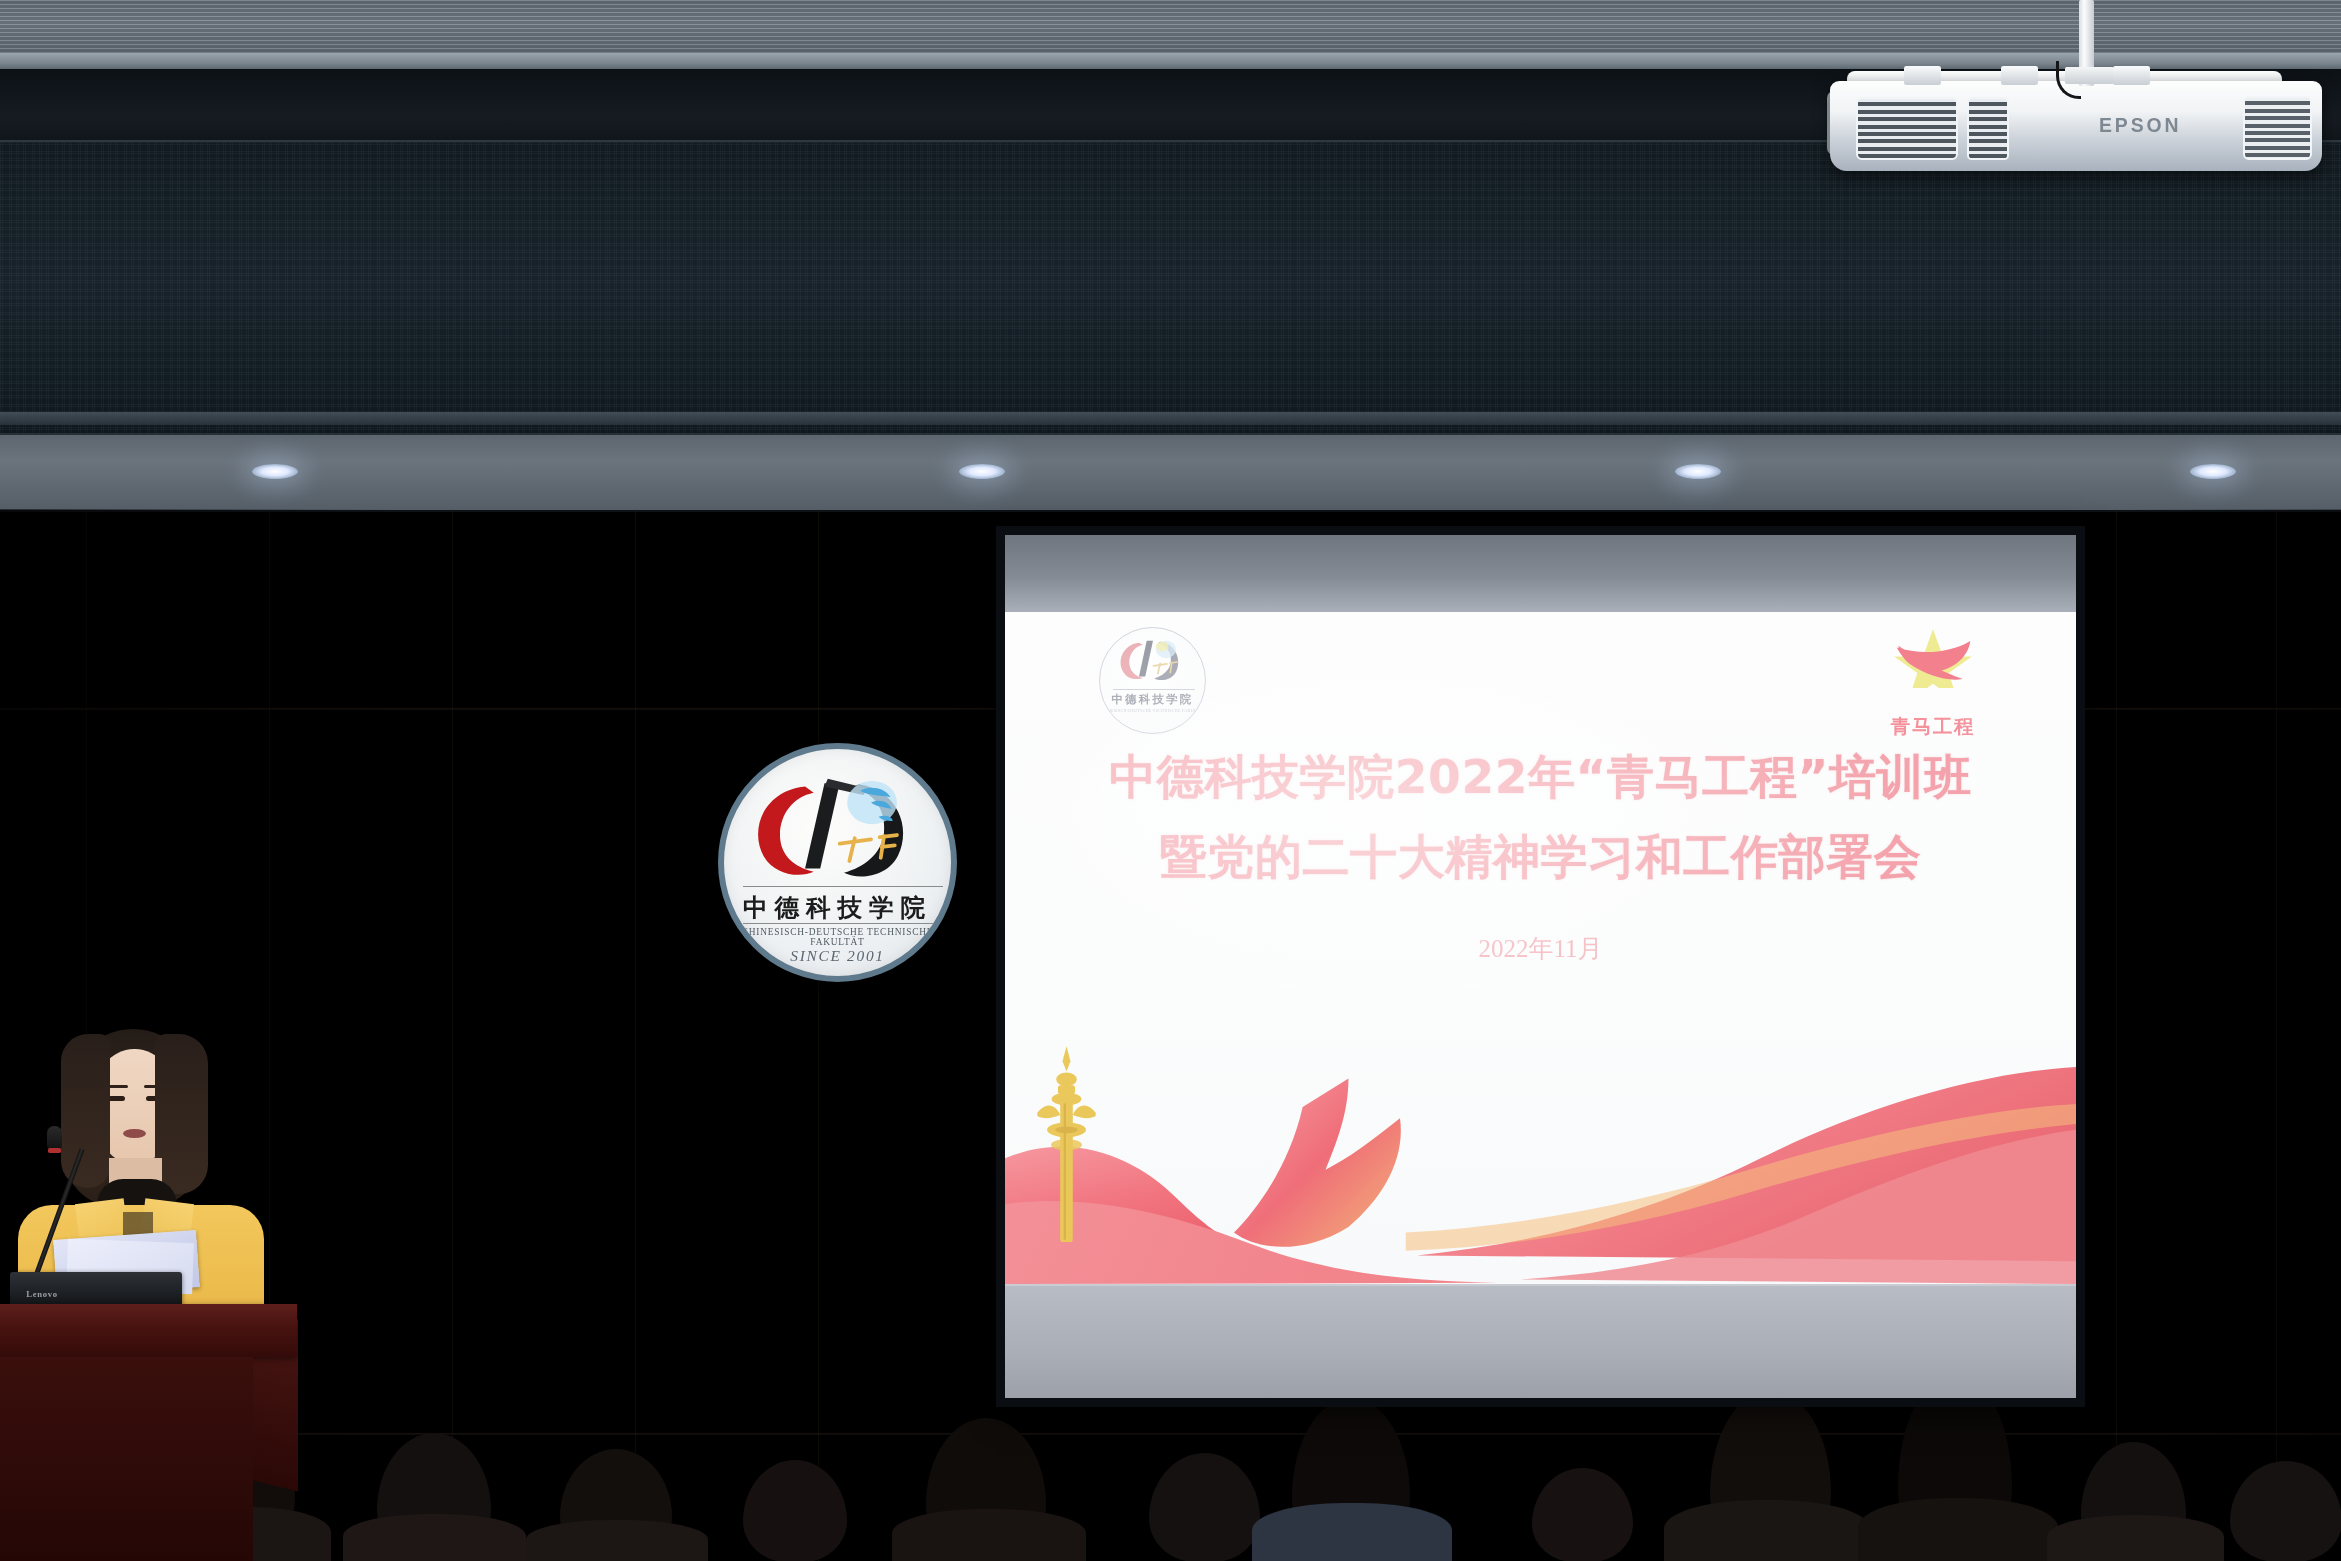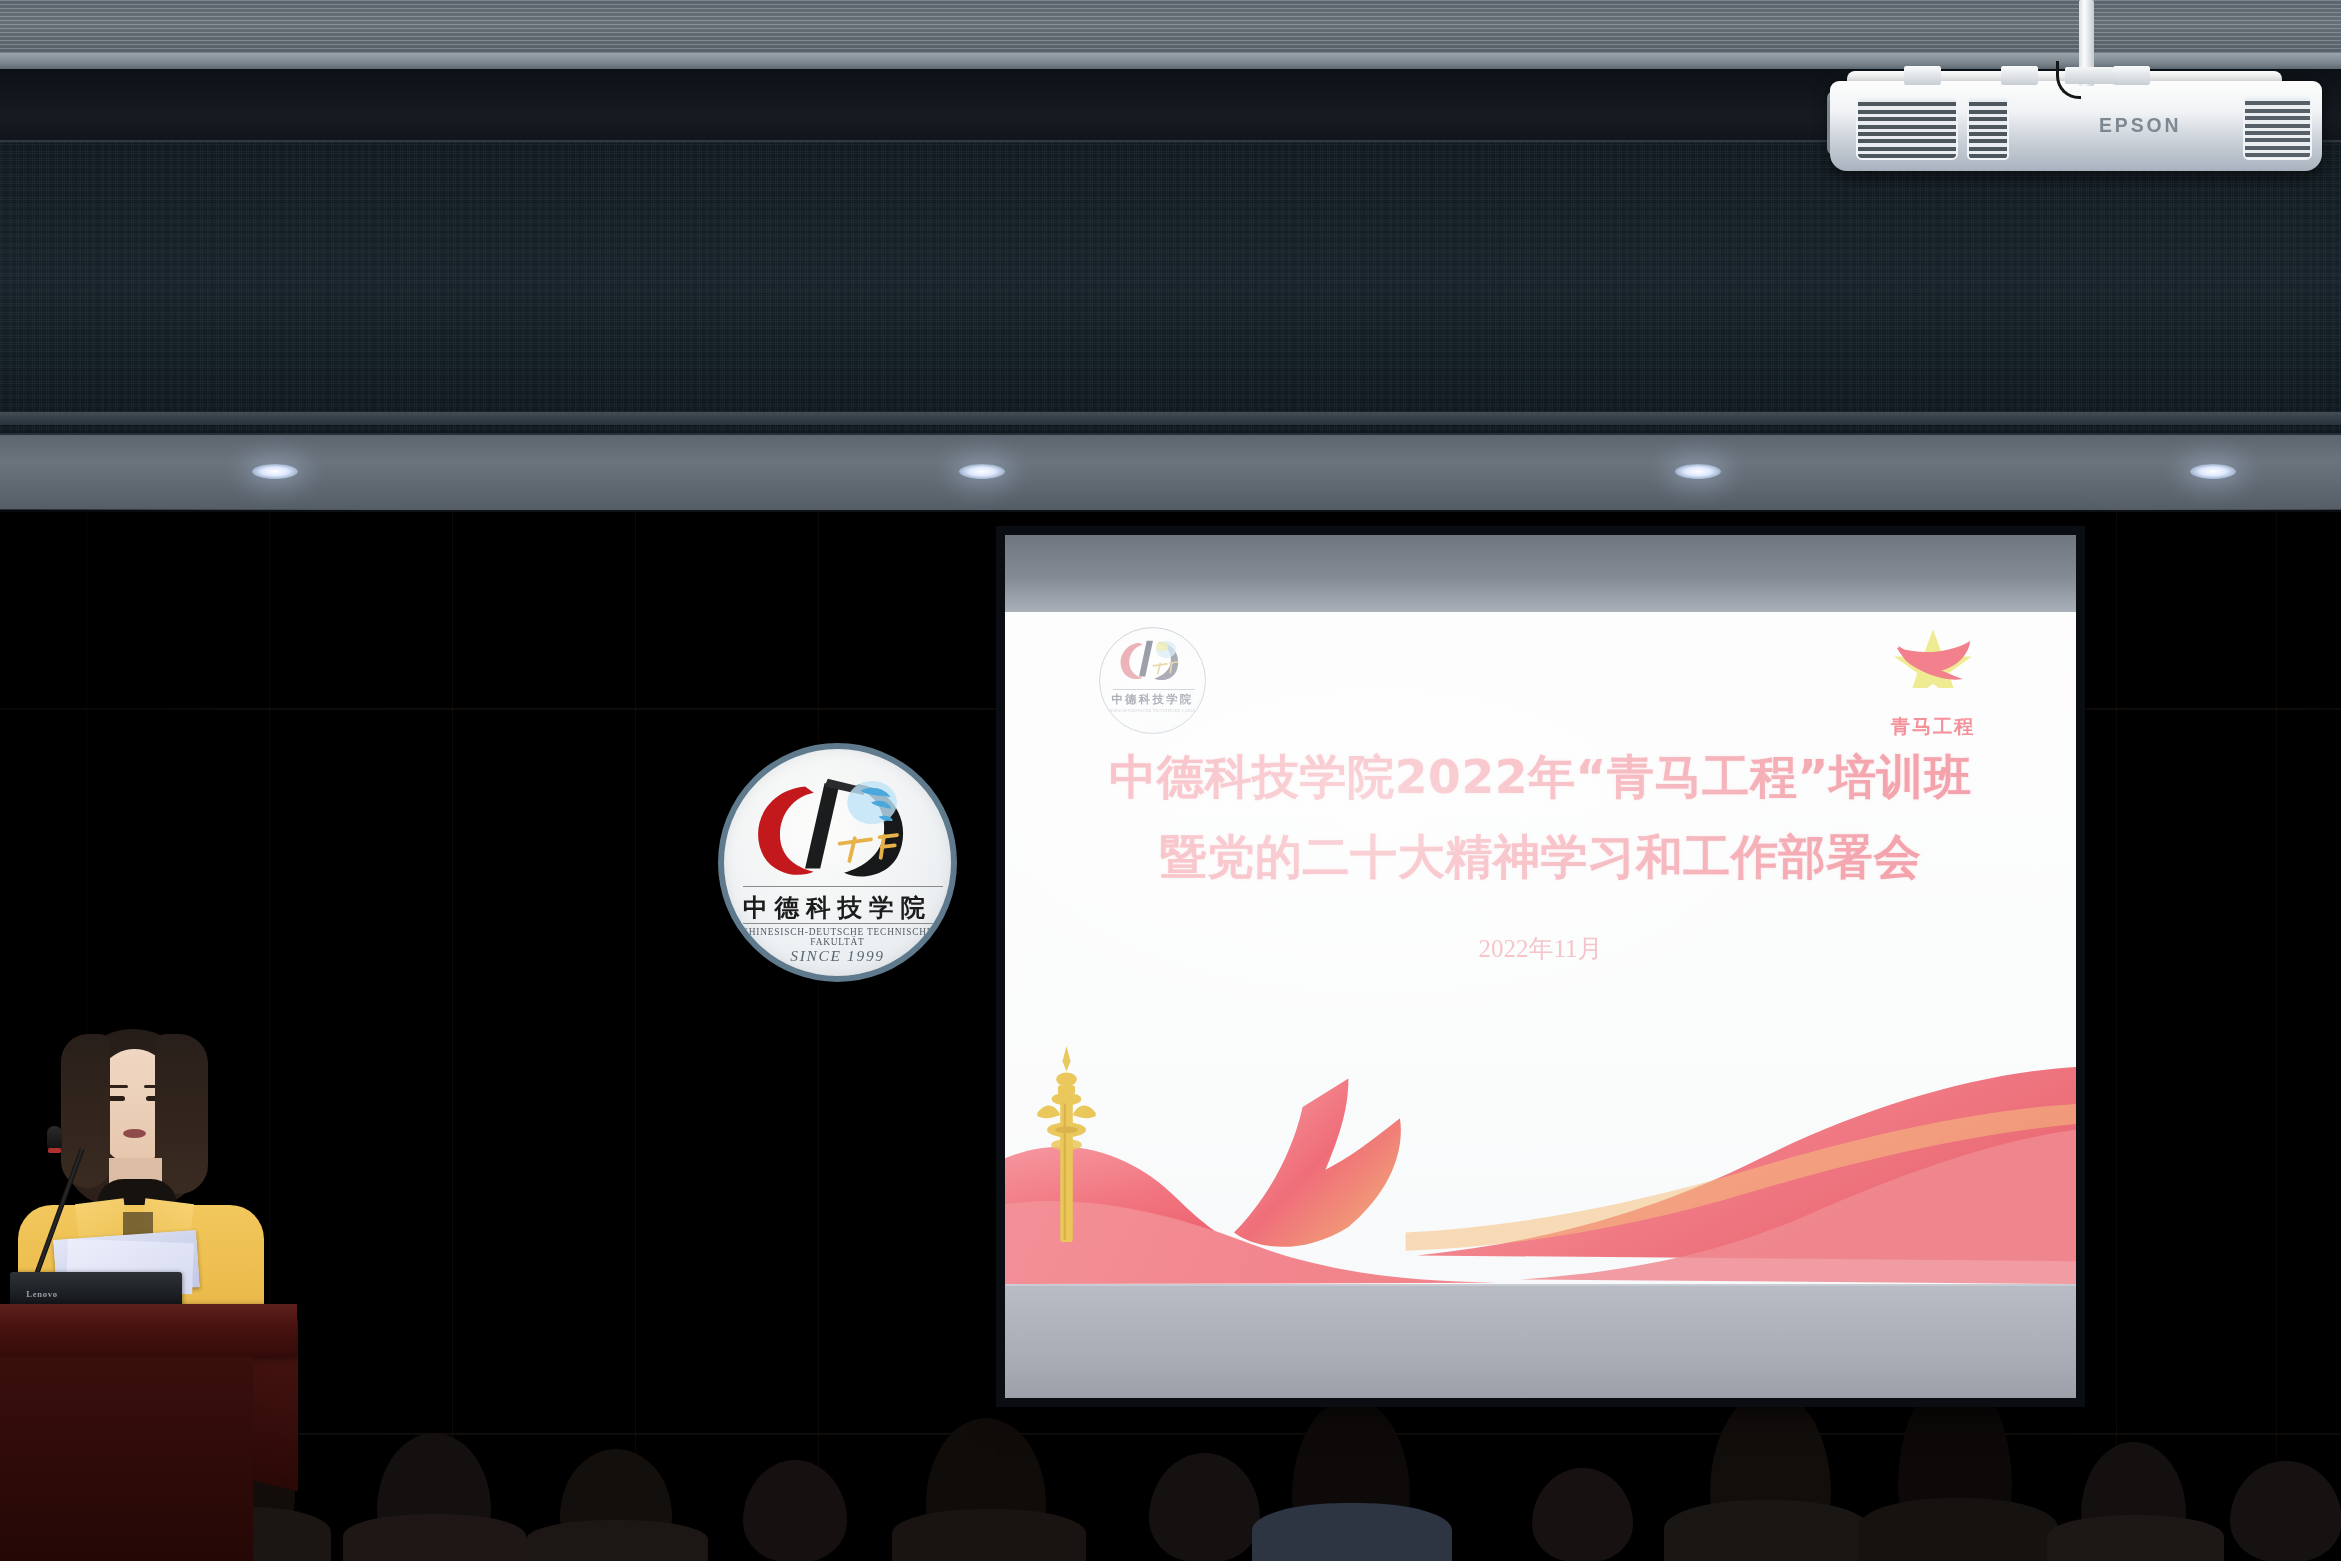--- a/index.html
+++ b/index.html
@@ -430,21 +430,21 @@
         <path d="M242 124 L 232 166"></path>
         <path d="M288 122 L 320 118"></path>
         <path d="M296 120 L 290 160"></path>
         <path d="M292 140 L 316 137"></path>
       </g>
     </svg>
     <div class="rule" style="top:137px;"></div>
     <div class="zh">中德科技学院</div>
     <div class="rule" style="top:174px;"></div>
     <div class="de">CHINESISCH-DEUTSCHE TECHNISCHE FAKULTÄT</div>
-    <div class="since">SINCE 1999</div>
+    <div class="since">SINCE 2001</div>
   </div>
 
   <div class="proj-pole"></div>
   <div class="proj-pole-plate"></div>
   <div class="proj-cable"></div>
   <div class="proj-mounts">
     <div class="proj-mount-arm" style="left:0;"></div>
     <div class="proj-mount-arm" style="left:97px;"></div>
     <div class="proj-mount-arm" style="left:209px;"></div>
   </div>

